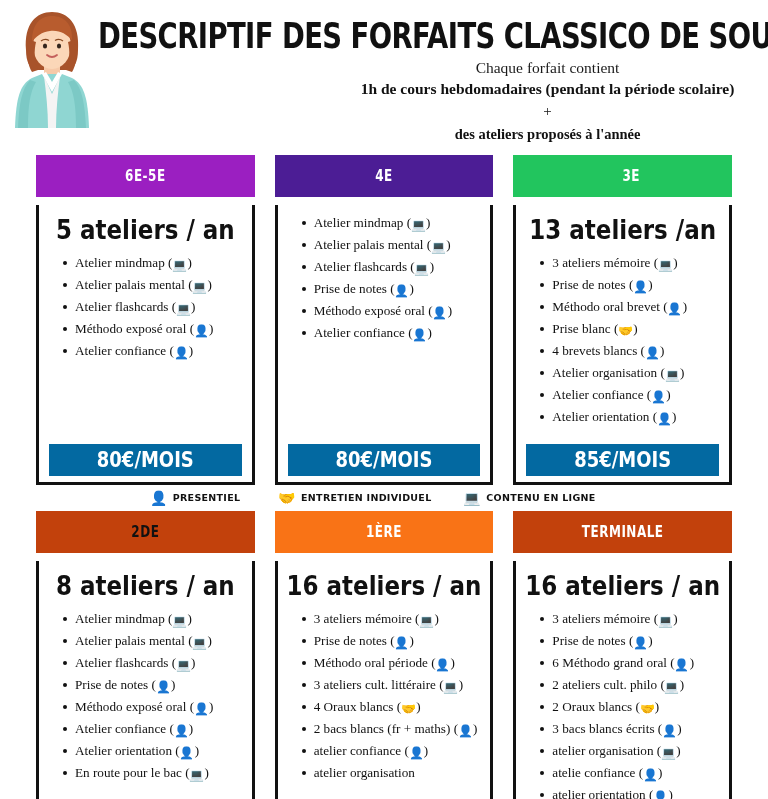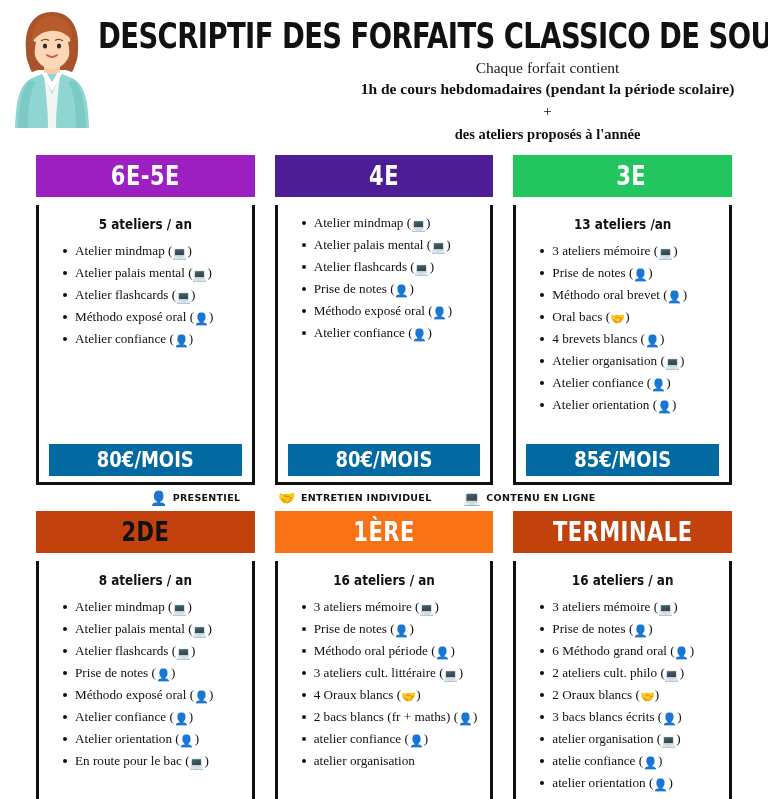--- a/index.html
+++ b/index.html
@@ -86,21 +86,21 @@
     flex-direction: column;
   }
   .cat-banner {
     height: 42px;
     display: flex;
     align-items: center;
     justify-content: center;
     color: #ffffff;
     font-family: "DejaVu Sans", sans-serif;
     font-weight: bold;
-    font-size: 21px;
+    font-size: 12px;
     letter-spacing: 0.5px;
     transform: none;
   }
   .cat-banner span {
     display: inline-block;
     transform: scaleY(1.25);
   }
   .card {
     border: 3px solid #111111;
     border-top: none;
@@ -108,21 +108,21 @@
     margin-top: 8px;
     padding: 8px 6px 0 6px;
     display: flex;
     flex-direction: column;
     position: relative;
   }
   .card-title {
     text-align: center;
     font-family: "DejaVu Sans", sans-serif;
     font-weight: bold;
-    font-size: 12px;
+    font-size: 23px;
     color: #111111;
     margin: 4px 0 10px 0;
   }
   .card-title span { display: inline-block; transform: scaleY(1.18); }
   ul.items {
     list-style: none;
     margin: 0 0 0 6px;
     padding: 0 0 0 14px;
     flex: 1;
   }
@@ -269,21 +269,21 @@
     <div class="col">
       <div class="cat-banner" style="background: rgb(34, 197, 94); padding-left: 17px;">
           <span>3E</span>
         </div>
       <div class="card">
         <div class="card-title"><span>13 ateliers /an</span></div>
         <ul class="items">
           <li><span>3 ateliers mémoire</span> (<span class="ico">💻</span>)</li>
           <li><span>Prise de notes</span> (<span class="ico">👤</span>)</li>
           <li><span>Méthodo oral brevet</span> (<span class="ico">👤</span>)</li>
-          <li><span>Oral bacs</span> (<span class="ico">🤝</span>)</li>
+          <li><span>Prise blanc</span> (<span class="ico">🤝</span>)</li>
           <li><span>4 brevets blancs</span> (<span class="ico">👤</span>)</li>
           <li><span>Atelier organisation</span> (<span class="ico">💻</span>)</li>
           <li><span>Atelier confiance</span> (<span class="ico">👤</span>)</li>
           <li><span>Atelier orientation</span> (<span class="ico">👤</span>)</li>
         </ul>
         <div class="price"><span>85€/MOIS</span></div>
       </div>
     </div>
   </div>
 

